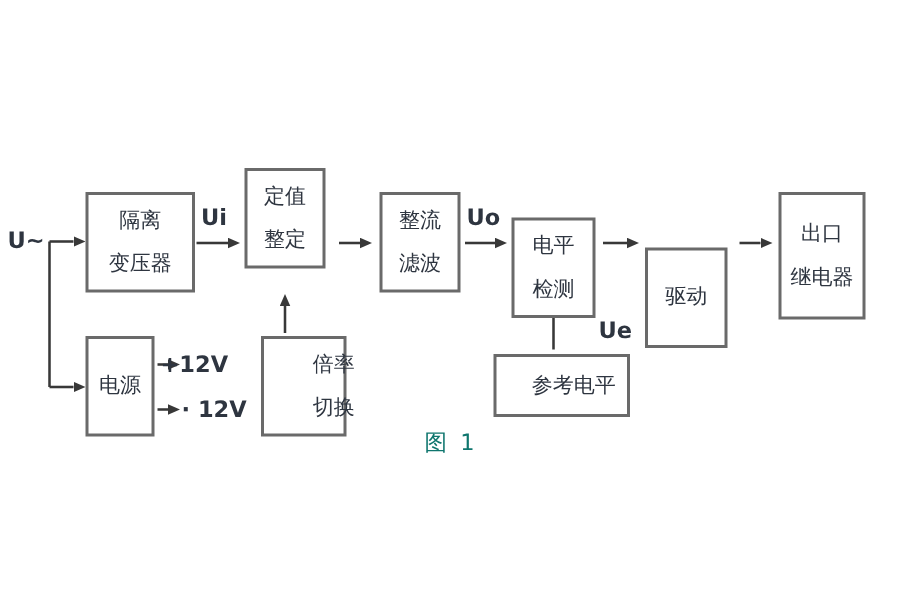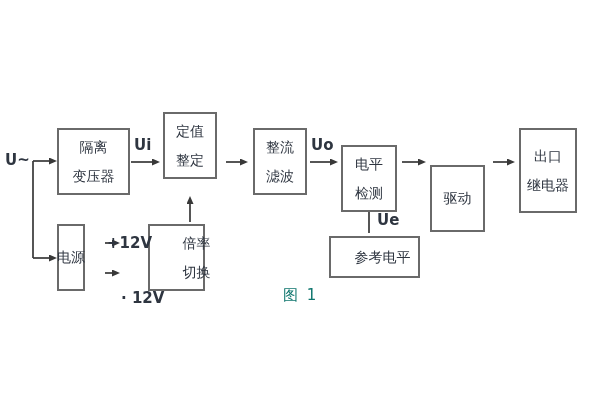--- a/index.html
+++ b/index.html
@@ -51,30 +51,30 @@
     letter-spacing: 2px;
     white-space: nowrap;
   }
   
   .b-isolation  { left: 57px;  top: 128px; width: 73px; height: 67px; }
   .b-setting    { left: 163px; top: 112px; width: 54px; height: 67px; }
   .b-rectifier  { left: 253px; top: 128px; width: 54px; height: 67px; }
   .b-level      { left: 341px; top: 128px; width: 56px; height: 67px; margin-top: 17px; }
   .b-drive      { left: 430px; top: 128px; width: 55px; height: 67px; margin-top: 37px; }
   .b-relay      { left: 519px; top: 128px; width: 58px; height: 85px; }
-  .b-power      { left: 57px;  top: 224px; width: 28px; height: 67px; }
-  .b-ratio      { left: 148px; top: 224px; width: 57px; height: 67px; padding-left: 40px; }
+  .b-power      { left: 57px;  top: 224px; width: 46px; height: 67px; }
+  .b-ratio      { left: 174px; top: 224px; width: 57px; height: 67px; padding-left: 40px; }
   .b-reference  { left: 329px; top: 236px; width: 91px; height: 42px; padding-left: 16px; }
   
   .l-input   { left: 5px;   top: 151px; }
   .l-ui      { left: 134px; top: 136px; }
   .l-uo      { left: 311px; top: 136px; }
-  .l-ue      { left: 377px; top: 211px; }
+  .l-ue      { left: 399px; top: 211px; }
   .l-plus12  { left: 107px; top: 234px; }
-  .l-minus12 { left: 121px; top: 264px; margin-top: 25px; }
+  .l-minus12 { left: 121px; top: 264px; }
   .l-caption { left: 283px; top: 286px; }
 </style>
 </head>
 <body>
 
 <div class="canvas">
 
   <svg class="wires" viewBox="0 0 600 400" xmlns="http://www.w3.org/2000/svg">
     <defs>
       <marker id="ah" markerWidth="9" markerHeight="8" refX="0" refY="3.5" orient="auto" markerUnits="userSpaceOnUse">

